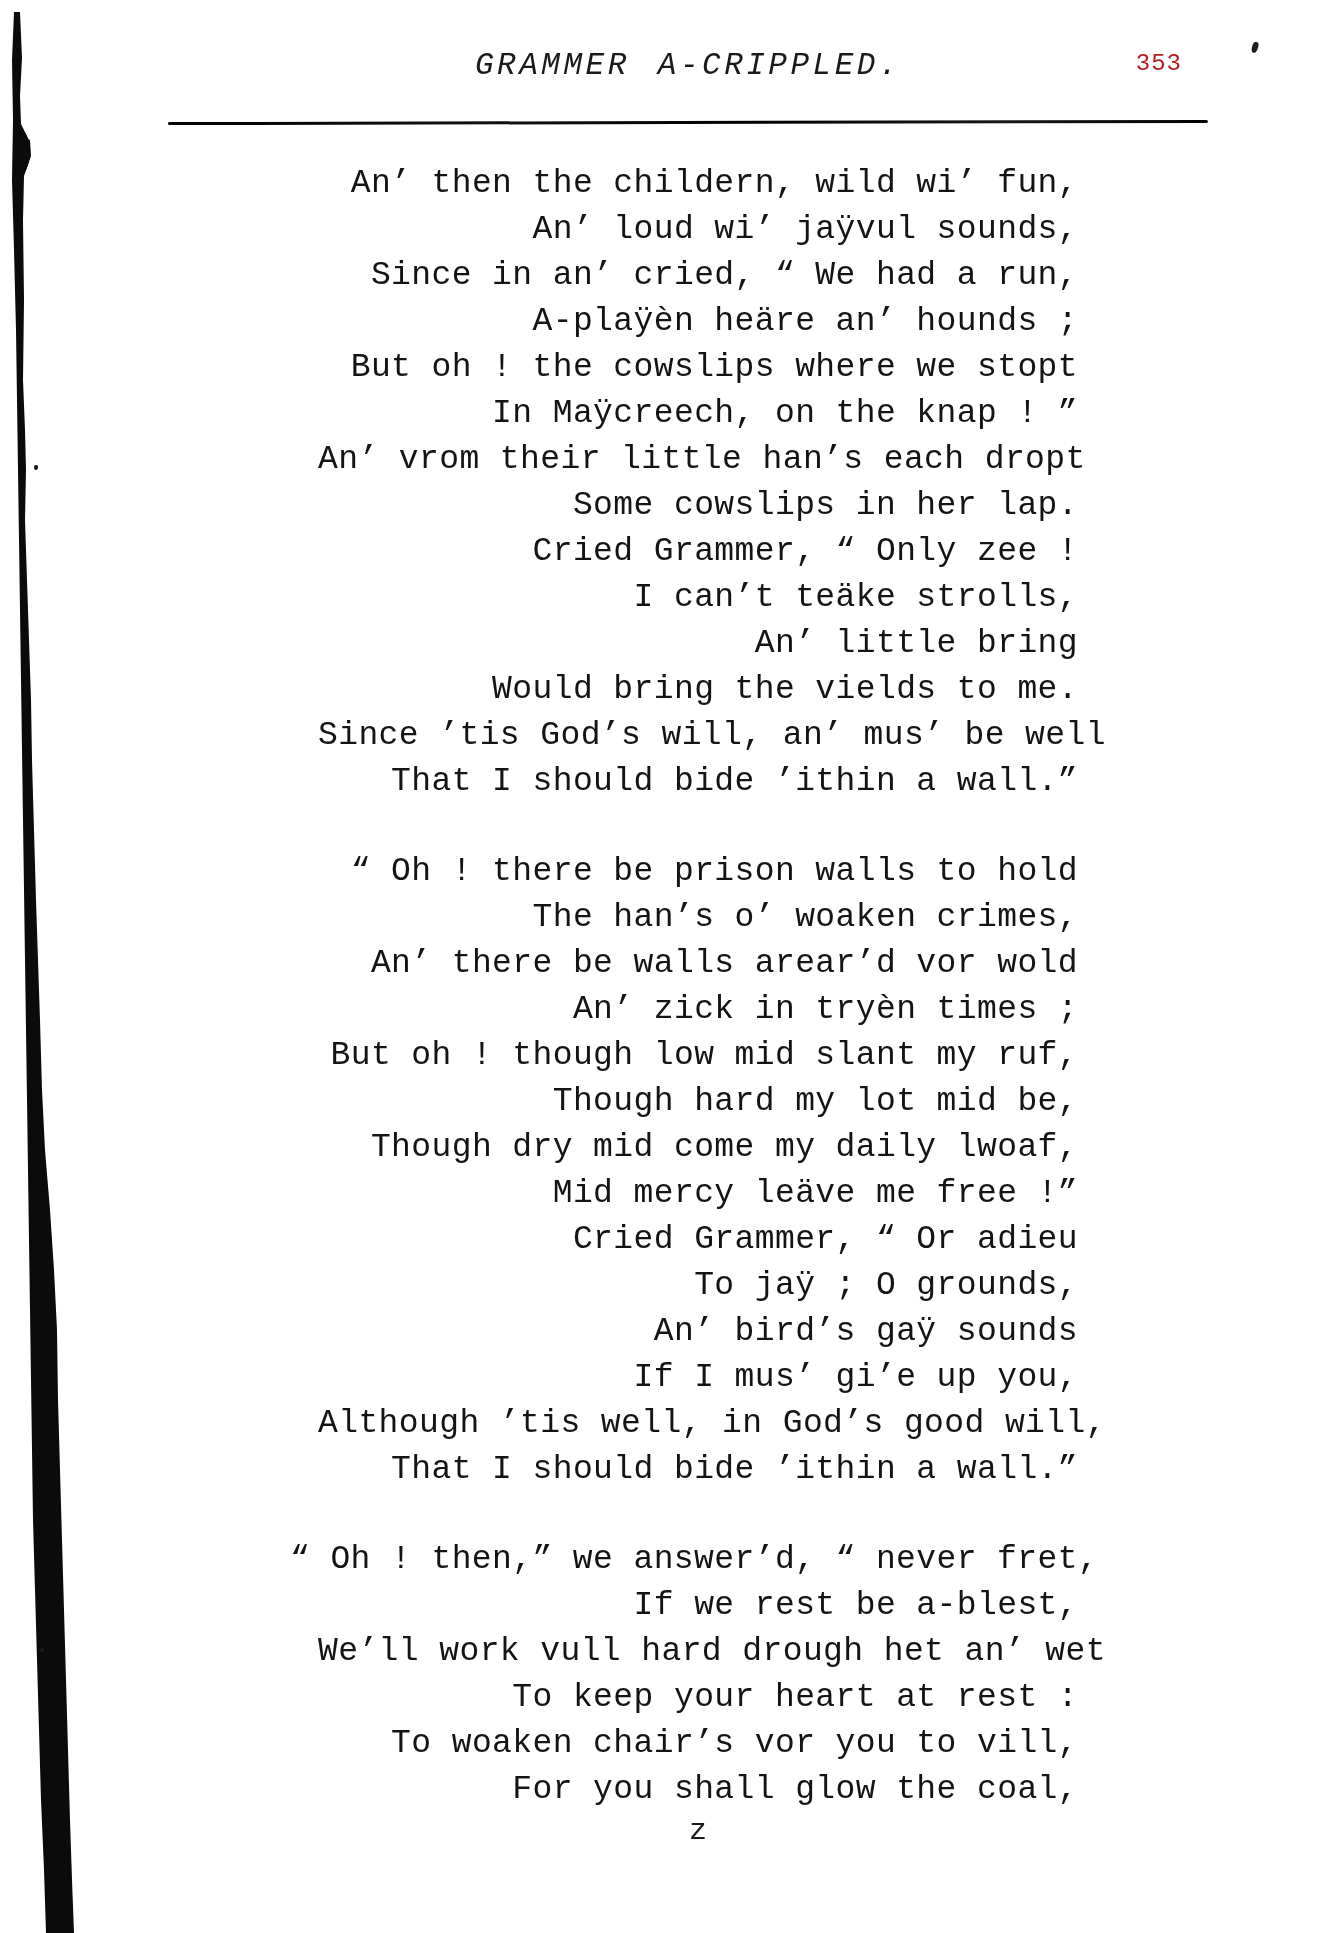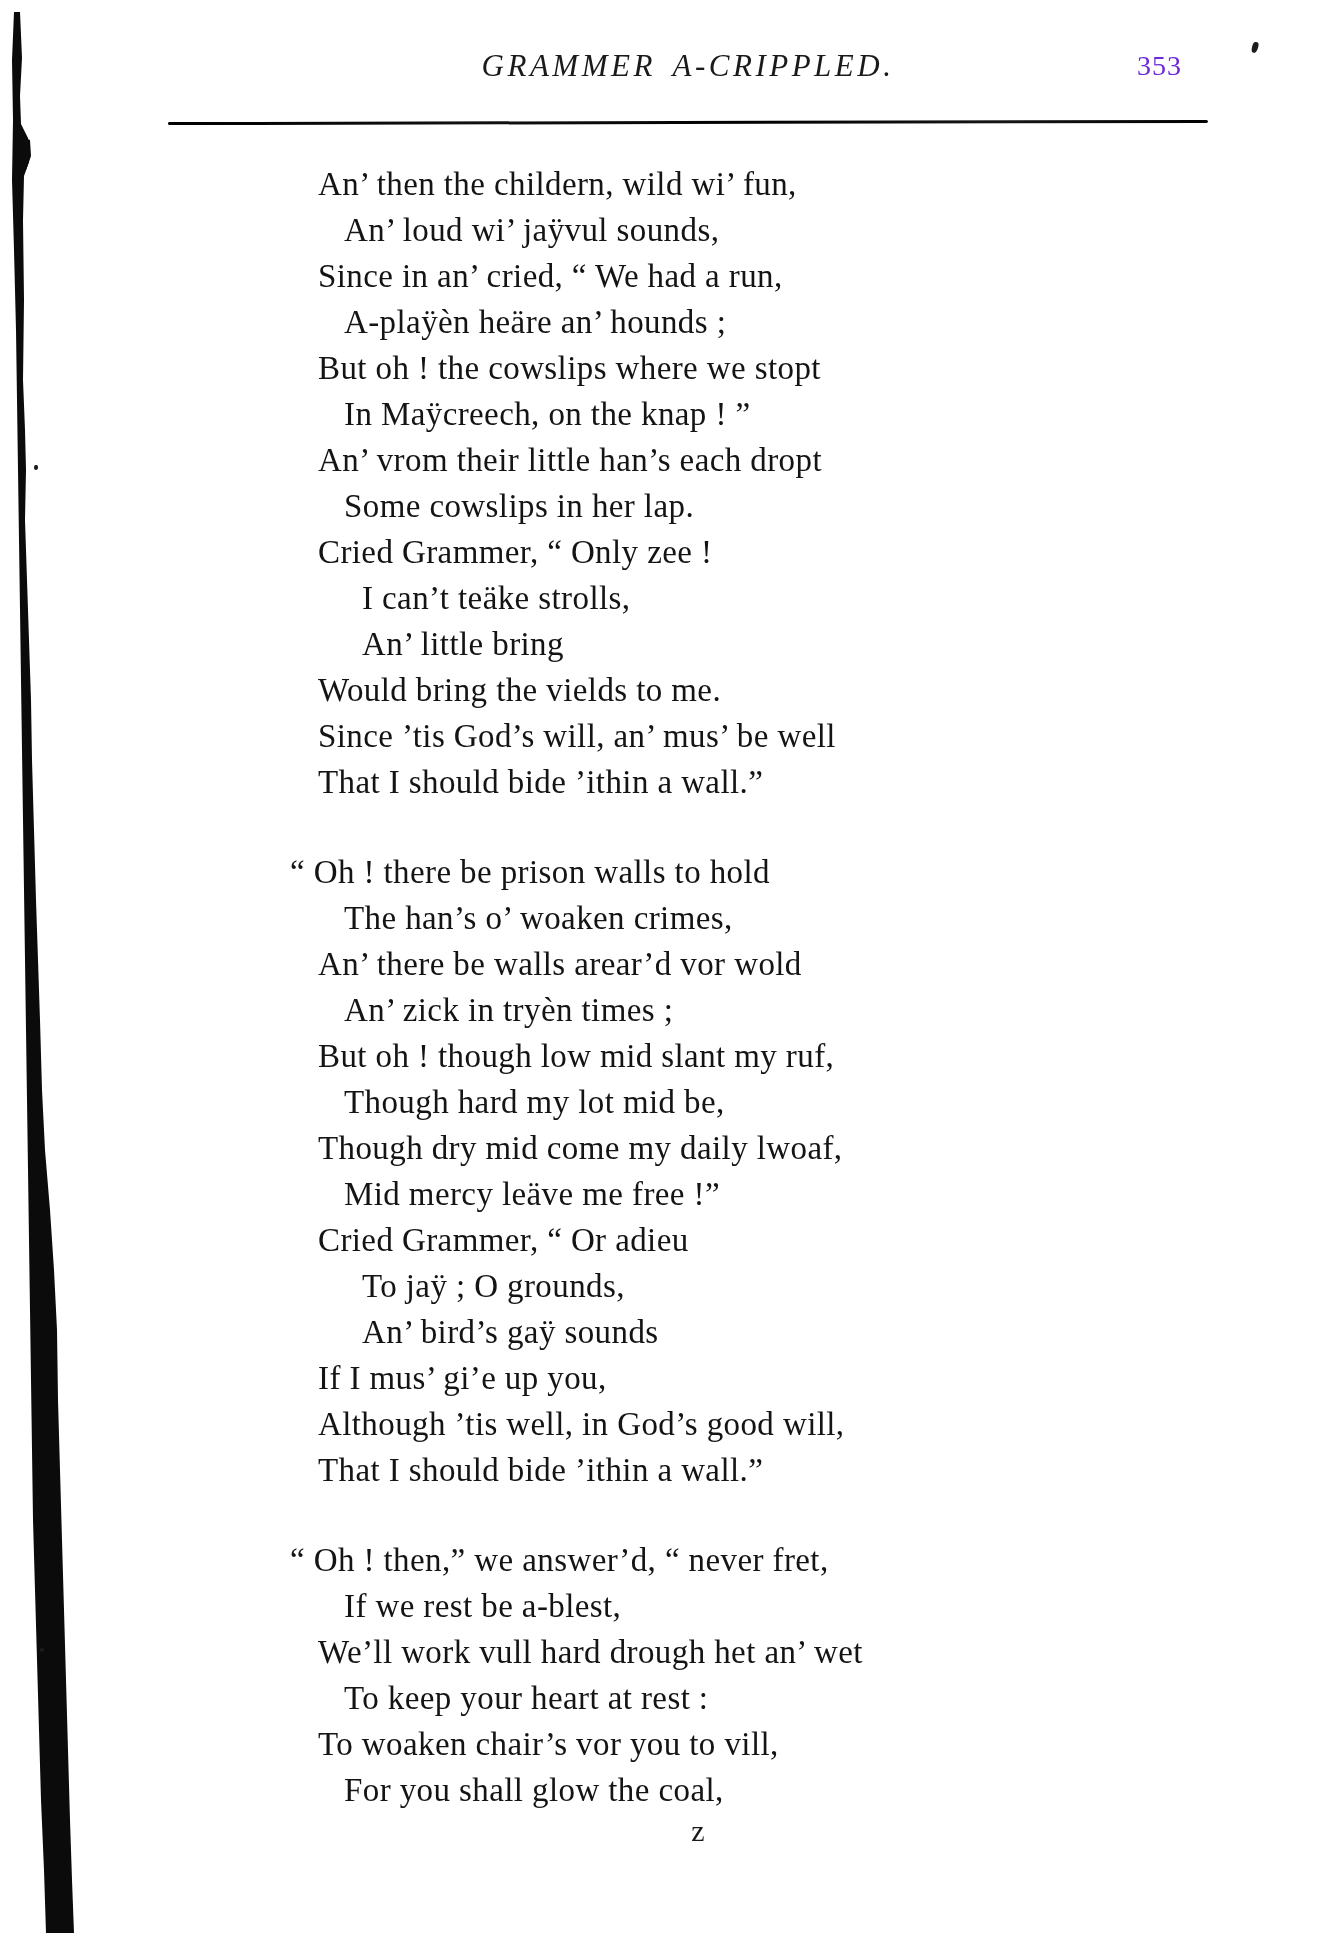--- a/index.html
+++ b/index.html
@@ -1,21 +1,21 @@
 <!DOCTYPE html>
 <html><head>
 <meta charset="utf-8">
 <style>
   html,body{margin:0;padding:0;background:#e8e8e8;}
   .page{
     position:relative;
     width:1324px;height:1933px;
     background:#ffffff;
     overflow:hidden;
-    font-family:Liberation Serif, serif;
+    font-family:Liberation Mono, monospace;
     color:#141414;
   }
   
   .streak-svg{position:absolute;left:0;top:0;width:120px;height:1933px;}
   
   .speck{position:absolute;background:#1c1c1c;border-radius:50% 40% 60% 50%;}
   .speck-a{left:1252px;top:42px;width:6px;height:11px;transform:rotate(14deg);}
   .speck-b{left:40px;top:1648px;width:4px;height:4px;}
   .speck-c{left:34px;top:465px;width:4px;height:5px;}
 
@@ -26,41 +26,41 @@
     position:absolute;left:0;right:0;top:4px;
     text-align:center;
     font-style:italic;
     font-size:31px;
     letter-spacing:3.5px;
     word-spacing:6px;
     color:#1a1a1a;
   }
   .page-number{
     position:absolute;right:26px;top:6px;
-    font-size:28px;
+    font-size:24px;
     letter-spacing:1px;
-    color:#6d28d9;
+    color:#b91c1c;
   }
   .head-rule{
     position:absolute;left:168px;top:121px;width:1040px;height:3px;
     background:linear-gradient(90deg,#000 0%,#111 30%,#000 55%,#161616 80%,#000 100%);
     transform:rotate(-0.12deg);
     border-radius:2px;
   }
 
   .poem{
     position:absolute;left:318px;top:161px;width:760px;
     font-size:33px;
     line-height:46px;
     letter-spacing:0.4px;
     white-space:nowrap;
   }
   .stanza{margin:0 0 44px 0;}
   .stanza:last-child{margin-bottom:0;}
-  .line{height:46px;}
+  .line{height:46px;text-align:right;}
   .ind-h{margin-left:-28px;}
   .ind-0{margin-left:0;}
   .ind-1{margin-left:26px;}
   .ind-2{margin-left:44px;}
 
   .signature-row{
     position:absolute;left:318px;top:1814px;width:760px;
     text-align:center;
     font-size:30px;
     color:#1a1a1a;

